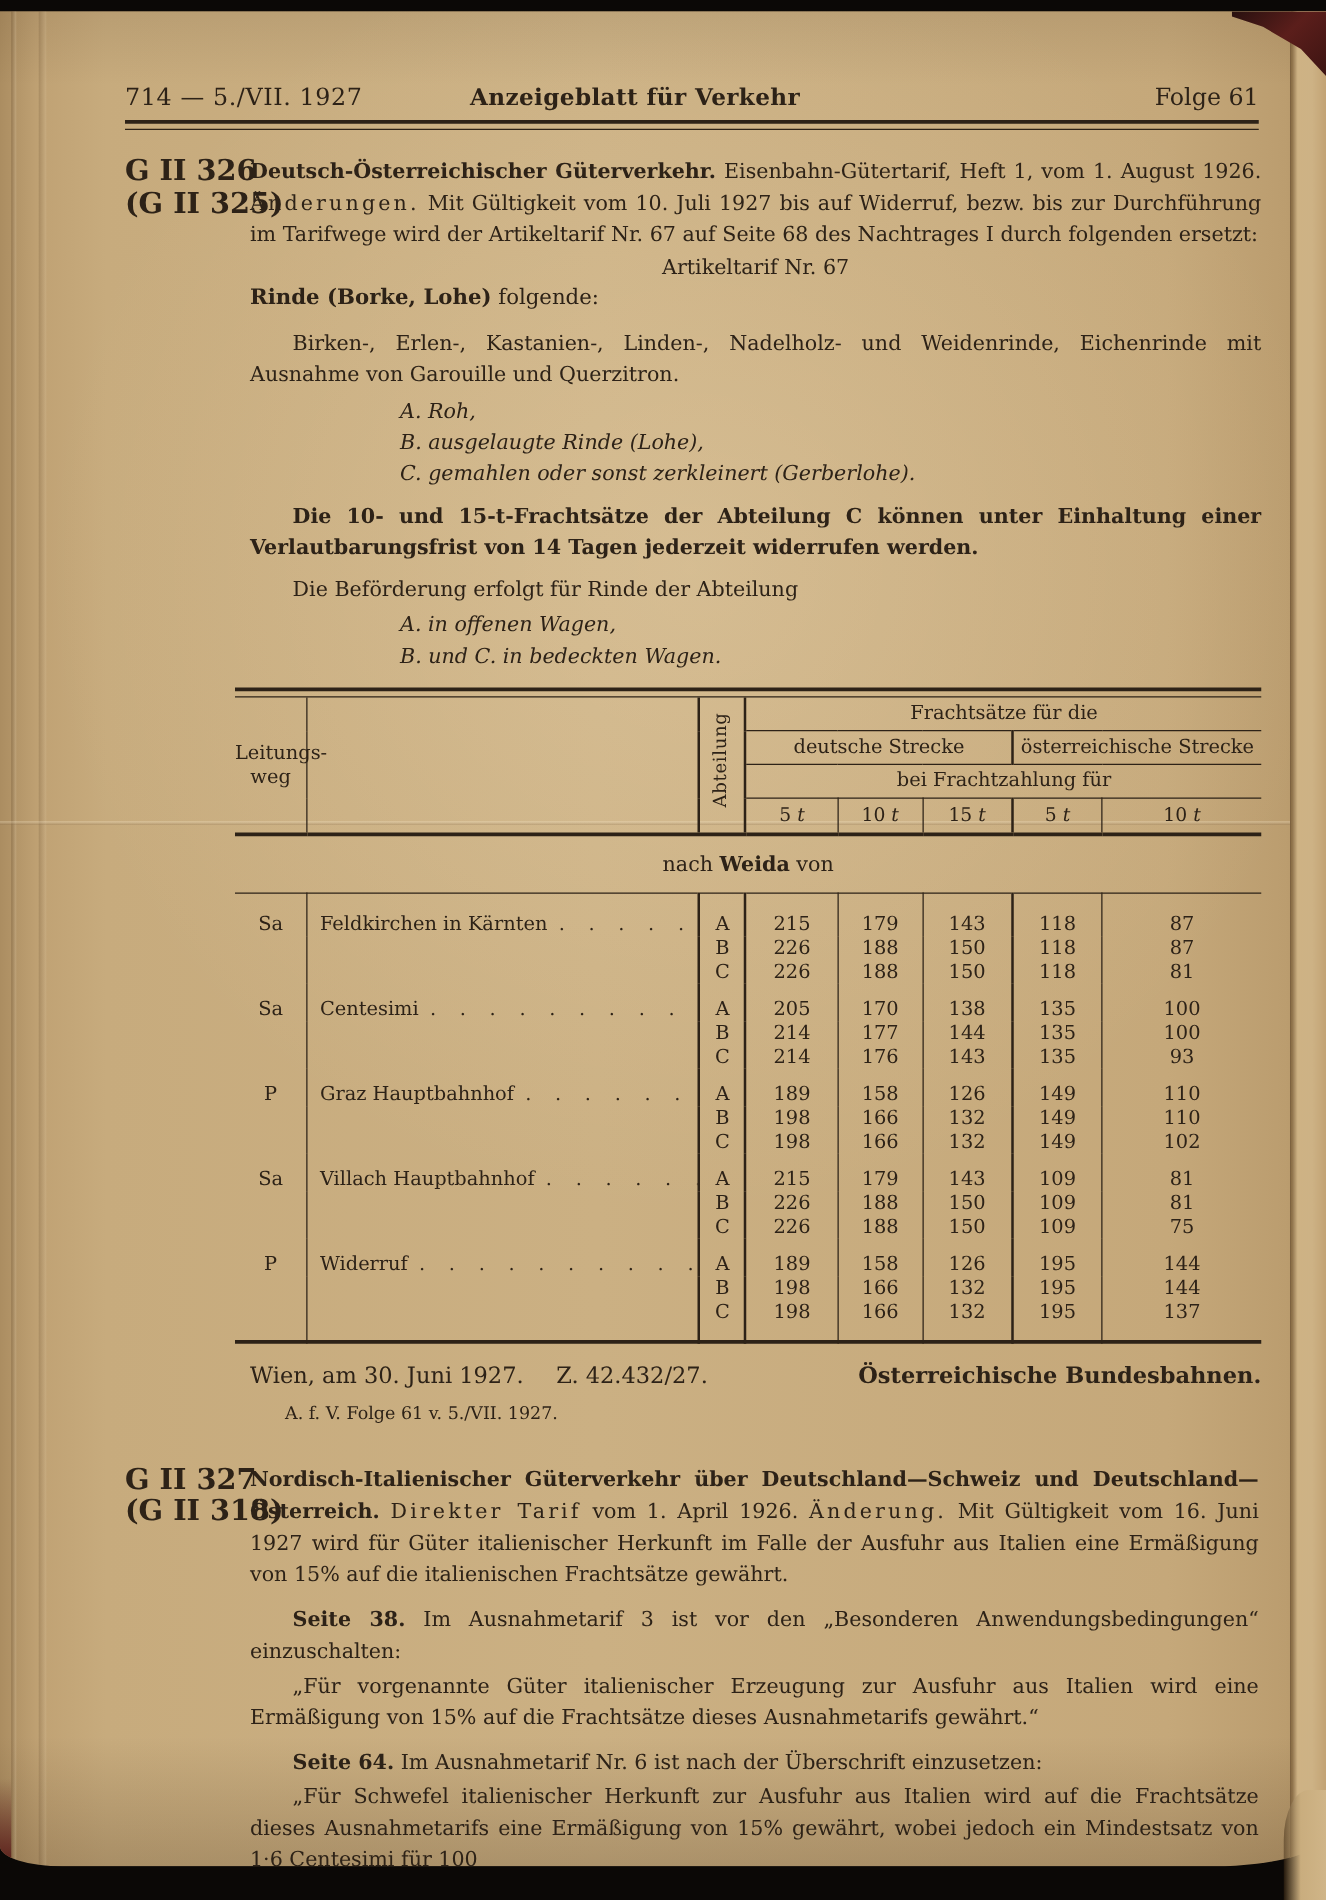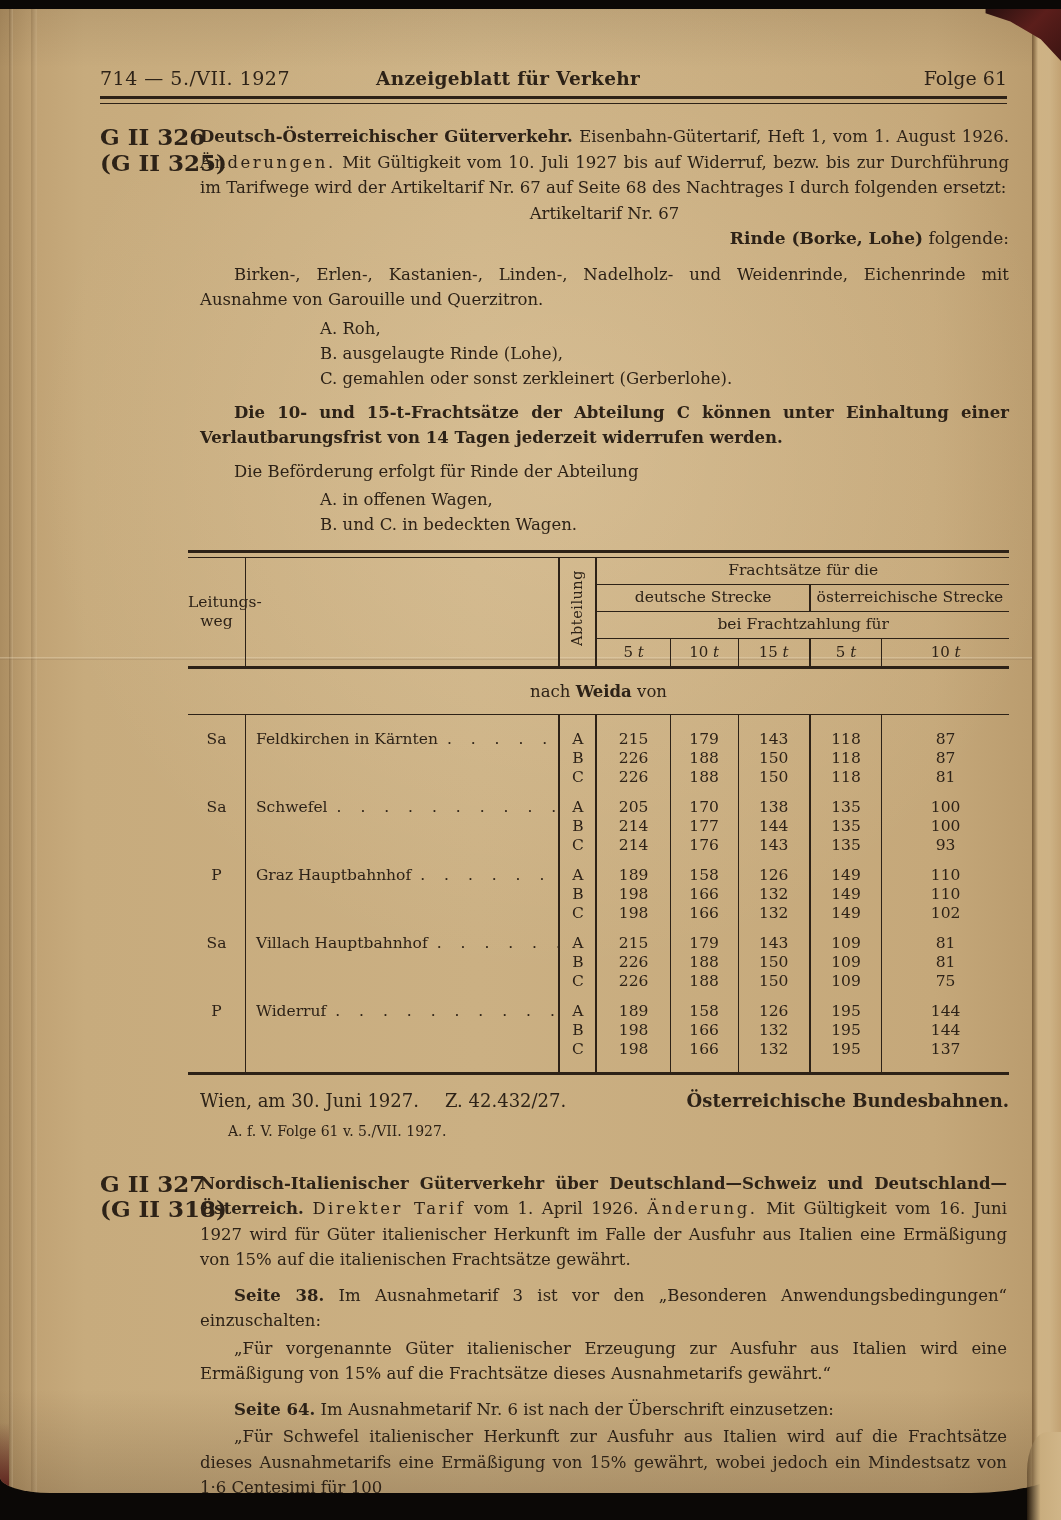--- a/index.html
+++ b/index.html
@@ -50,23 +50,23 @@
   .masthead .mh-center{flex:1;font-weight:bold;font-size:18.5px;letter-spacing:.3px;}
   .masthead .mh-right{width:160px;text-align:right;}
   .rule-double{margin-top:7px;height:4px;border-top:3px solid #2d2217;border-bottom:1px solid #2d2217;}
   .article{display:grid;grid-template-columns:100px 1fr;margin-top:20px;}
   .refs{font-weight:bold;font-size:23px;line-height:25.5px;text-align:right;padding-right:7px;white-space:nowrap;}
   .abody{font-size:16.5px;line-height:25.5px;text-align:justify;}
   .abody p{margin:0;}
   .b{font-weight:bold;}
   .sp{letter-spacing:2.5px;}
   .centerline{text-align:center;margin-top:11px;}
-  .centerline2{text-align:right;margin-top:9px;font-size:17px;}
+  .centerline2{text-align:left;margin-top:9px;font-size:17px;}
   .p-ind{text-indent:34px;margin-top:10px !important;}
-  .list{margin:3px 0 0 120px;line-height:25px;}
+  .list{margin:3px 0 0 120px;line-height:25px;font-style:italic;}
   .p-bold{font-weight:bold;margin-top:9px !important;text-indent:34px;}
   
   .tablewrap{margin:13px 0 0 -12px;width:821px;}
   .tablewrap .rule-double{margin-top:0;}
   table.tarif{border-collapse:collapse;width:100%;table-layout:fixed;
     border-bottom:3px solid #2d2217;font-size:15.5px;}
   table.tarif td,table.tarif th{padding:0;font-weight:normal;color:#2d2217;}
   col.co-weg{width:56px;}col.co-st{width:306px;}col.co-abt{width:36px;}
   col.co-v1{width:72px;}col.co-v2{width:66px;}col.co-v3{width:70px;}
   col.co-v4{width:70px;}col.co-v5{width:124px;}
@@ -207,21 +207,21 @@
                 <td class="c-v vl">188</td>
                 <td class="c-v vl">150</td>
                 <td class="c-v vh">118</td>
                 <td class="c-v vl">81</td>
               </tr>
             </tbody>
 
             <tbody>
               <tr class="r-a">
                 <td class="c-weg" rowspan="3">Sa</td>
-                <td class="c-station vl" rowspan="3"><span>Schwefel</span><span class="st-dots">. . . . . . . . . . . .</span></td>
+                <td class="c-station vl" rowspan="3"><span>Centesimi</span><span class="st-dots">. . . . . . . . . . . .</span></td>
                 <td class="c-abt vh">A</td>
                 <td class="c-v vh">205</td>
                 <td class="c-v vl">170</td>
                 <td class="c-v vl">138</td>
                 <td class="c-v vh">135</td>
                 <td class="c-v vl">100</td>
               </tr>
               <tr>
                 <td class="c-abt vh">B</td>
                 <td class="c-v vh">214</td>

